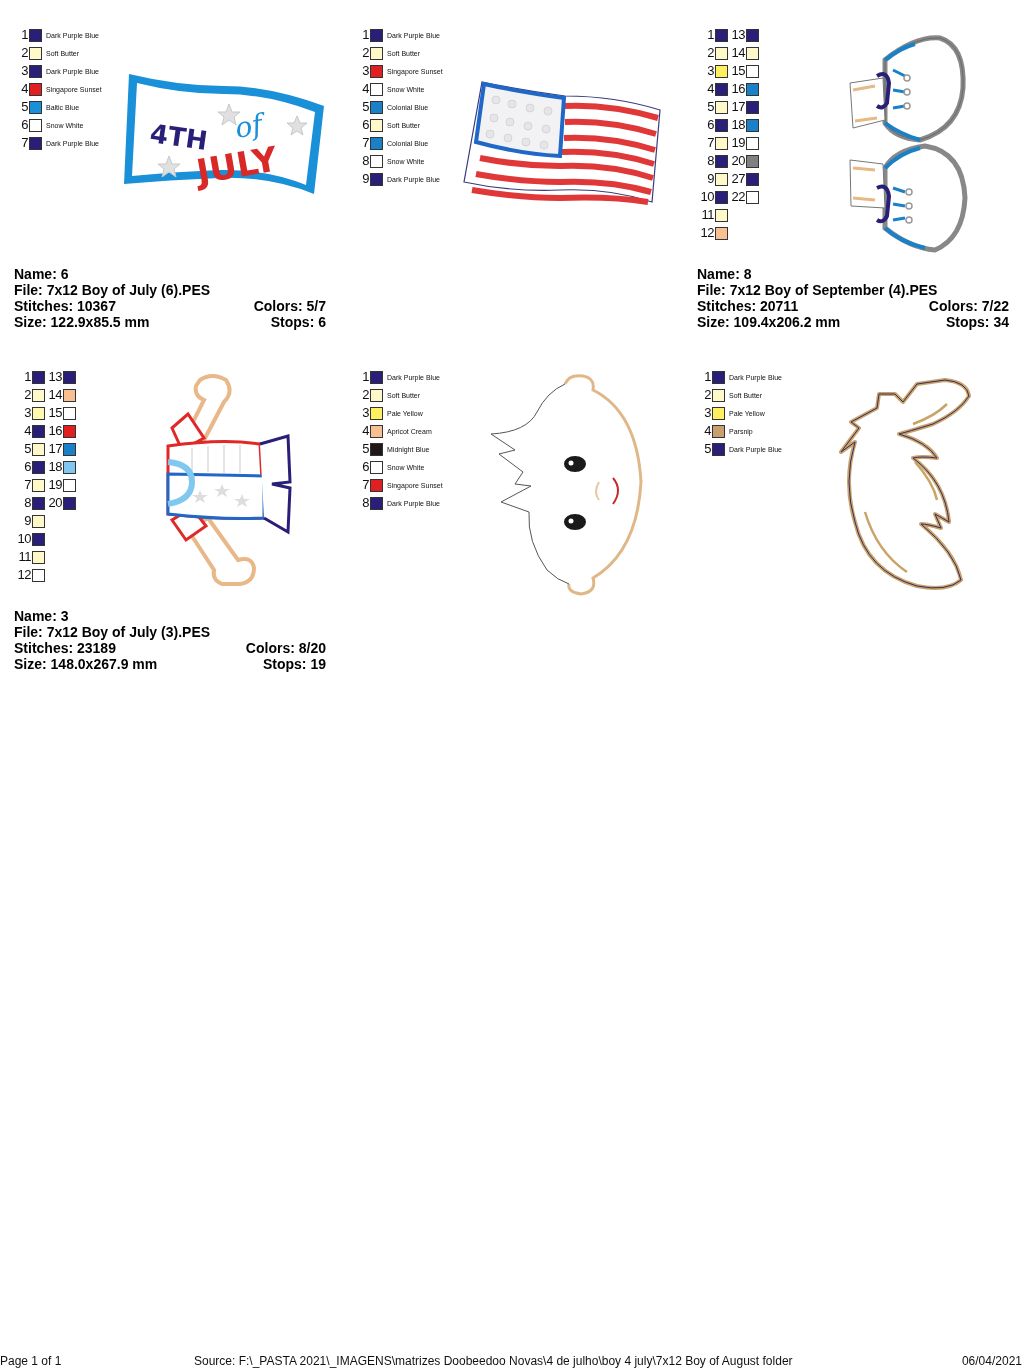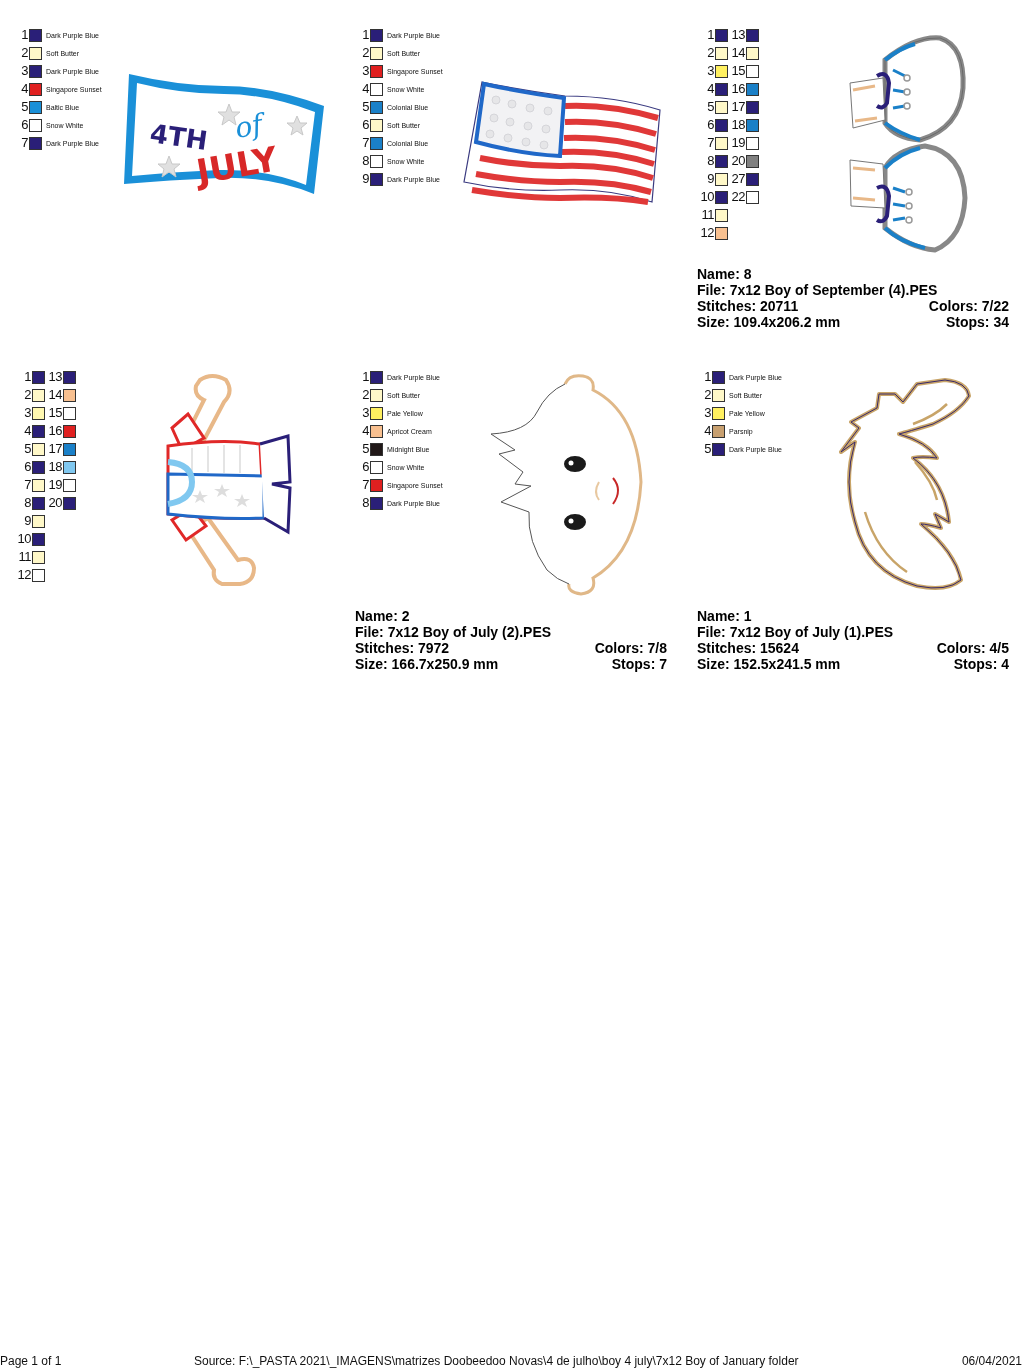--- a/index.html
+++ b/index.html
@@ -70,20 +70,36 @@
       <path d="M18,17 Q62,28 105,28 Q148,28 196,46 L187,119 Q148,103 100,104 Q52,106 13,110 Z" fill="#fff"></path>
       <g fill="#e0e0e0" stroke="#c8c8c8" stroke-width="1">
         <polygon points="110,38 113,46 121,46 115,51 117,59 110,54 103,59 105,51 99,46 107,46"></polygon>
         <polygon points="178,50 181,57 188,57 182,62 184,69 178,65 172,69 174,62 168,57 175,57"></polygon>
         <polygon points="50,90 53,98 61,98 55,103 57,111 50,106 43,111 45,103 39,98 47,98"></polygon>
       </g>
       <text x="30" y="76" font-family="DejaVu Sans, sans-serif" font-weight="bold" font-size="26" fill="#2a1f78" transform="rotate(8 30 76)">4TH</text>
       <text x="118" y="72" font-family="DejaVu Serif, serif" font-style="italic" font-size="28" fill="#1a90d8" transform="rotate(-10 118 72)">of</text>
       <text x="80" y="118" font-family="DejaVu Sans, sans-serif" font-weight="bold" font-size="34" fill="#d82828" transform="rotate(-10 80 118)">JULY</text>
     </svg>
+  </div>
+  <div class="info">
+    <div class="line">
+        <span>Name: 6</span>
+      </div>
+    <div class="line">
+        <span>File: 7x12 Boy of July (6).PES</span>
+      </div>
+    <div class="line">
+        <span>Stitches: 10367</span>
+        <span>Colors: 5/7</span>
+      </div>
+    <div class="line">
+        <span>Size: 122.9x85.5 mm</span>
+        <span>Stops: 6</span>
+      </div>
   </div>
 </div>
 
 <div class="card" style="left:355px; top:20px;">
   <div class="legend" id="legend-1">
       <div class="legend-row">
         <span class="num">1</span>
         <span class="sw" style="background: rgb(42, 31, 120);"></span>
         <span class="cname">Dark Purple Blue</span>
       </div>
@@ -452,20 +468,36 @@
       <path d="M26,92 Q50,94 50,112 Q50,130 26,134" fill="none" stroke="#80c8f0" stroke-width="6"></path>
       <g fill="#ddd">
           <polygon points="58,120 60,125 66,125 61,128 63,133 58,130 53,133 55,128 50,125 56,125"></polygon>
           <polygon points="80,114 82,119 88,119 83,122 85,127 80,124 75,127 77,122 72,119 78,119"></polygon>
           <polygon points="100,124 102,129 108,129 103,132 105,137 100,134 95,137 97,132 92,129 98,129"></polygon>
         </g>
 
       <path d="M118,74 L146,66 L148,112 L130,114 L148,118 L146,162 L122,148" fill="#fff" stroke="#2a1f78" stroke-width="3"></path>
     </svg>
   </div>
+  <div class="info">
+    <div class="line">
+        <span>Name: 3</span>
+      </div>
+    <div class="line">
+        <span>File: 7x12 Boy of July (3).PES</span>
+      </div>
+    <div class="line">
+        <span>Stitches: 23189</span>
+        <span>Colors: 8/20</span>
+      </div>
+    <div class="line">
+        <span>Size: 148.0x267.9 mm</span>
+        <span>Stops: 19</span>
+      </div>
+  </div>
 </div>
 
 <div class="card" style="left:355px; top:362px;">
   <div class="legend" id="legend-4">
       <div class="legend-row">
         <span class="num">1</span>
         <span class="sw" style="background: rgb(42, 31, 120);"></span>
         <span class="cname">Dark Purple Blue</span>
       </div>
       <div class="legend-row">
@@ -510,36 +542,20 @@
       <path d="M78,12 Q82,2 96,4 Q108,6 106,18 Q150,40 154,110 Q150,180 106,206 Q110,220 94,222 Q80,220 82,212" fill="none" stroke="#e0b888" stroke-width="3"></path>
       <path d="M78,12 Q60,20 50,40 Q40,60 4,62 L28,78 L12,82 L36,100 L28,112 L44,114 L14,130 L42,140 Q40,170 60,198 Q70,208 82,212" fill="none" stroke="#555" stroke-width="1"></path>
       <ellipse cx="88" cy="92" rx="11" ry="8" fill="#1a1a1a"></ellipse>
         <circle cx="84" cy="91" r="2.5" fill="#fff"></circle>
       <ellipse cx="88" cy="150" rx="11" ry="8" fill="#1a1a1a"></ellipse>
         <circle cx="84" cy="149" r="2.5" fill="#fff"></circle>
       <path d="M112,110 Q106,120 112,128" fill="none" stroke="#e8c8a0" stroke-width="2"></path>
       <path d="M126,106 Q136,118 126,132" fill="none" stroke="#c82828" stroke-width="2"></path>
     </svg>
   </div>
-  <div class="info">
-    <div class="line">
-        <span>Name: 2</span>
-      </div>
-    <div class="line">
-        <span>File: 7x12 Boy of July (2).PES</span>
-      </div>
-    <div class="line">
-        <span>Stitches: 7972</span>
-        <span>Colors: 7/8</span>
-      </div>
-    <div class="line">
-        <span>Size: 166.7x250.9 mm</span>
-        <span>Stops: 7</span>
-      </div>
-  </div>
 </div>
 
 <div class="card" style="left:697px; top:362px;">
   <div class="legend" id="legend-5">
       <div class="legend-row">
         <span class="num">1</span>
         <span class="sw" style="background: rgb(42, 31, 120);"></span>
         <span class="cname">Dark Purple Blue</span>
       </div>
       <div class="legend-row">
@@ -567,35 +583,19 @@
     <svg width="140" height="225" viewBox="0 0 140 225">
       <path d="M58,22 L66,30 L80,12 L108,8 Q130,10 132,24 Q122,40 96,52 Q70,60 62,62 Q90,70 100,86 Q84,84 76,86 Q108,110 112,150 L98,142 L104,156 Q90,152 84,152 Q118,180 124,208 Q110,220 80,214 Q30,200 18,150 Q6,110 18,70 L4,80 L22,56 L14,50 L40,36 L42,22 Z" fill="#fff" stroke="#c8a468" stroke-width="4" stroke-linejoin="round"></path>
       <path d="M58,22 L66,30 L80,12 L108,8 Q130,10 132,24 Q122,40 96,52 Q70,60 62,62 Q90,70 100,86 Q84,84 76,86 Q108,110 112,150 L98,142 L104,156 Q90,152 84,152 Q118,180 124,208 Q110,220 80,214 Q30,200 18,150 Q6,110 18,70 L4,80 L22,56 L14,50 L40,36 L42,22 Z" fill="none" stroke="#3a2a6a" stroke-width="1"></path>
       <g fill="none" stroke="#c8a468" stroke-width="2.5">
         <path d="M110,32 Q98,44 76,52"></path>
         <path d="M78,90 Q96,110 100,128"></path>
         <path d="M28,140 Q40,180 70,200"></path>
       </g>
     </svg>
   </div>
-  <div class="info">
-    <div class="line">
-        <span>Name: 1</span>
-      </div>
-    <div class="line">
-        <span>File: 7x12 Boy of July (1).PES</span>
-      </div>
-    <div class="line">
-        <span>Stitches: 15624</span>
-        <span>Colors: 4/5</span>
-      </div>
-    <div class="line">
-        <span>Size: 152.5x241.5 mm</span>
-        <span>Stops: 4</span>
-      </div>
-  </div>
 </div>
 
 <div class="footer">
   <span style="left:0;">Page 1 of 1</span>
-  <span style="left:194px;">Source: F:\_PASTA 2021\_IMAGENS\matrizes Doobeedoo Novas\4 de julho\boy 4 july\7x12 Boy of January folder</span>
+  <span style="left:194px;">Source: F:\_PASTA 2021\_IMAGENS\matrizes Doobeedoo Novas\4 de julho\boy 4 july\7x12 Boy of August folder</span>
   <span style="right:2px;">06/04/2021</span>
 </div>
 
 </body></html>

